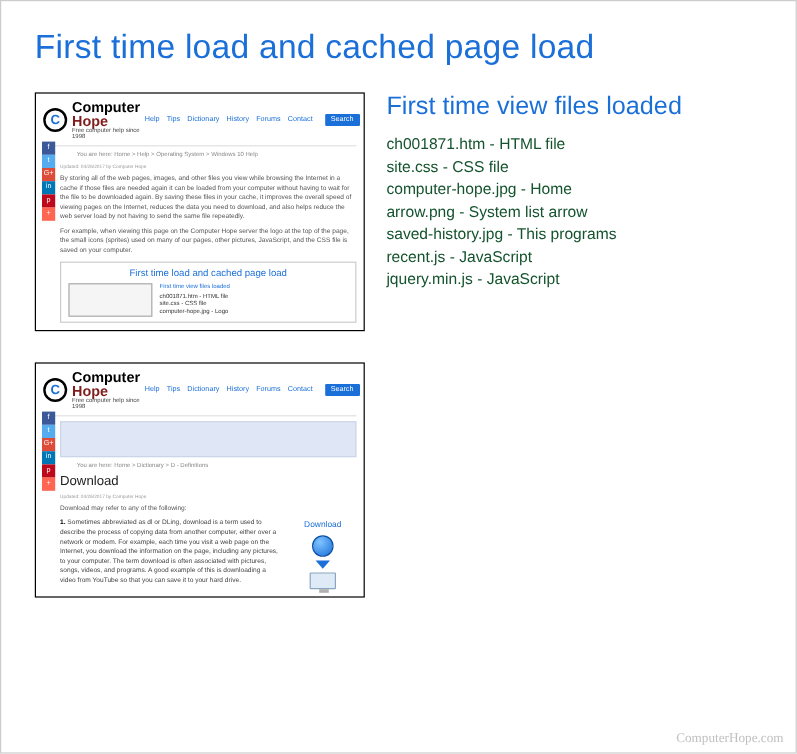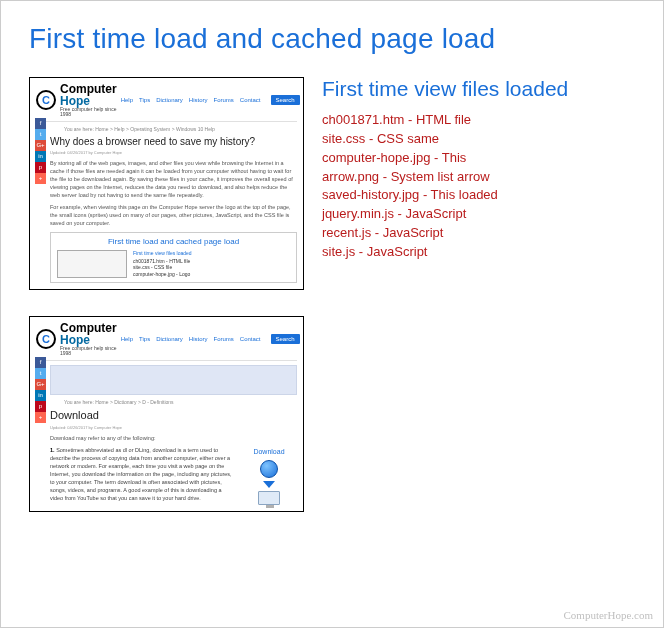--- a/index.html
+++ b/index.html
@@ -45,21 +45,21 @@
   .ch-logo {
     width: 20px; height: 20px;
     border-radius: 50%;
     border: 2px solid #000;
     display: flex; align-items: center; justify-content: center;
     font-size: 11px; font-weight: bold; color: #1a6fd8;
     flex-shrink: 0;
   }
   .ch-title { display: flex; flex-direction: column; line-height: 1; }
   .ch-brand { font-size: 12px; font-weight: bold; }
-  .ch-brand .h { color: #0369a1; }
+  .ch-brand .h { color: #7f1d1d; }
   .ch-tag { font-size: 5px; color: #444; }
   .ch-nav {
     margin-left: auto;
     font-size: 6px;
     color: #1a6fd8;
     display: flex; gap: 6px; align-items: center;
   }
   .ch-search {
     background: #1a6fd8; color: #fff;
     font-size: 6px; padding: 2px 5px; border-radius: 1px;
@@ -128,21 +128,21 @@
   }
 
   
   .right-col { flex: 1; }
   .sec-title {
     color: #1a6fd8;
     font-size: 21px;
     font-weight: 400;
     margin-bottom: 10px;
   }
-  .file-list { font-size: 13px; color: #b91c1c; line-height: 1.45; }
+  .file-list { font-size: 13px; color: #14532d; line-height: 1.45; }
 
   .watermark {
     position: absolute;
     right: 10px; bottom: 6px;
     font-size: 11px; color: #c0c0c0; font-family: Liberation Serif, serif;
   }
 </style>
 </head>
 <body>
 
@@ -171,21 +171,20 @@
         <div class="share-strip">
           <div class="sh-fb">f</div>
           <div class="sh-tw">t</div>
           <div class="sh-gp">G+</div>
           <div class="sh-in">in</div>
           <div class="sh-pt">p</div>
           <div class="sh-ad">+</div>
         </div>
         <div class="ch-body">
           <div class="ch-crumb">You are here: Home &gt; Help &gt; Operating System &gt; Windows 10 Help</div>
-          <div class="ch-h1">Why does a browser need to save my history?</div>
           <div class="ch-meta">Updated: 04/26/2017 by Computer Hope</div>
           <div class="ch-p">By storing all of the web pages, images, and other files you view while browsing the Internet in a cache if those files are needed again it can be loaded from your computer without having to wait for the file to be downloaded again. By saving these files in your cache, it improves the overall speed of viewing pages on the Internet, reduces the data you need to download, and also helps reduce the web server load by not having to send the same file repeatedly.</div>
           <div class="ch-p">For example, when viewing this page on the Computer Hope server the logo at the top of the page, the small icons (sprites) used on many of our pages, other pictures, JavaScript, and the CSS file is saved on your computer.</div>
           <div class="ch-inset">
             <div class="ch-inset-title">First time load and cached page load</div>
             <div class="ch-inset-row">
               <div class="ch-inset-thumb"></div>
               <div class="ch-inset-side">
                 <div class="t">First time view files loaded</div>
                 <div class="l" style="white-space:pre-line">ch001871.htm - HTML file
@@ -195,27 +194,26 @@
             </div>
           </div>
         </div>
       </div>
     </div>
 
     <div class="right-col">
       <div class="sec-title">First time view files loaded</div>
       <div class="file-list">
         <div>ch001871.htm - HTML file</div>
-        <div>site.css - CSS same</div>
-        <div>computer-hope.jpg - This</div>
+        <div>site.css - CSS file</div>
+        <div>computer-hope.jpg - Home</div>
         <div>arrow.png - System list arrow</div>
-        <div>saved-history.jpg - This loaded</div>
+        <div>saved-history.jpg - This programs</div>
+        <div>recent.js - JavaScript</div>
         <div>jquery.min.js - JavaScript</div>
-        <div>recent.js - JavaScript</div>
-        <div>site.js - JavaScript</div>
       </div>
     </div>
   </div>
 
   <div class="row">
     <div class="thumb">
       <div class="thumb-inner">
         <div class="ch-header">
           <div class="ch-logo">C</div>
           <div class="ch-title">

